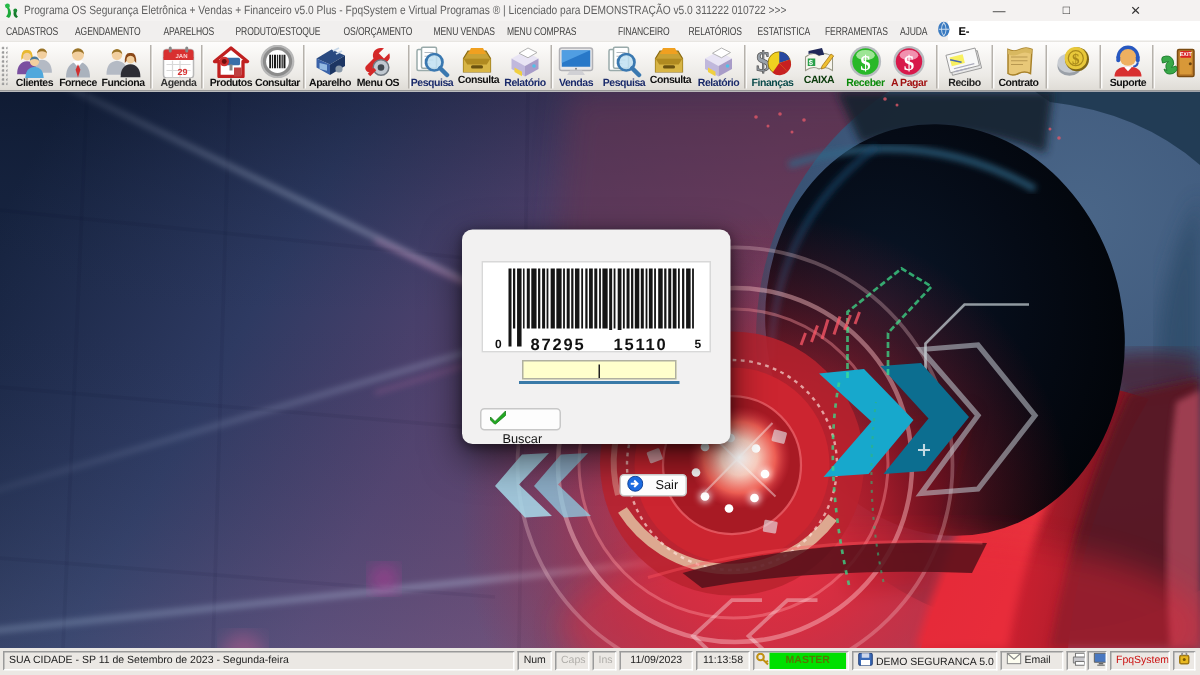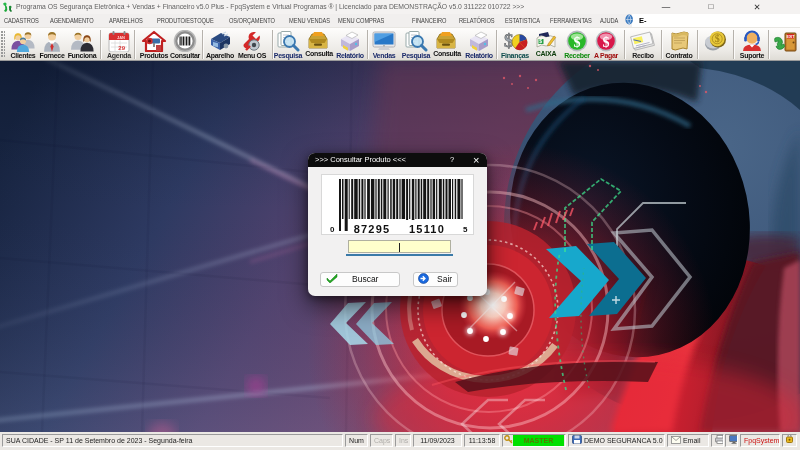--- a/index.html
+++ b/index.html
@@ -588,25 +588,20 @@
         </svg></div>
  <div class="sfield" style="left:740px; width:40px; color:#cc1111; text-align:center;">FpqSystem</div>
  <div class="sfield" style="left:782px; width:15px;"><svg width="10" height="9" viewBox="0 0 10 9" style="vertical-align:-1px">
           <rect x="0.5" y="2" width="6" height="5.5" rx="1" fill="#e8b820" stroke="#a07810"></rect>
           <path d="M2 2 V1 a1.5 1.5 0 0 1 3 0 V2" fill="none" stroke="#888" stroke-width="1"></path>
           <circle cx="3.5" cy="4.7" r="1" fill="#7a5a00"></circle>
         </svg></div>
 </div>
 
 <div id="dialog">
- <div id="dlgtitle">
-        <span class="t">&gt;&gt;&gt; Consultar Produto &lt;&lt;&lt;</span>
-        <span class="q">?</span>
-        <span class="x">×</span>
-      </div>
  <div id="bcpanel">
   <svg width="151" height="59" viewBox="0 0 151 59">
           <rect x="17.0" y="4" width="2" height="52" fill="#151515"></rect>
           <rect x="20.0" y="4" width="1.5" height="40" fill="#151515"></rect>
           <rect x="22.7" y="4" width="3" height="52" fill="#151515"></rect>
           <rect x="26.7" y="4" width="1" height="40" fill="#151515"></rect>
           <rect x="29.2" y="4" width="2" height="40" fill="#151515"></rect>
           <rect x="32.2" y="4" width="3.5" height="40" fill="#151515"></rect>
           <rect x="36.7" y="4" width="1.5" height="40" fill="#151515"></rect>
           <rect x="39.4" y="4" width="2" height="40" fill="#151515"></rect>
@@ -647,22 +642,22 @@
           <rect x="84" y="45" width="42" height="14" fill="#ffffff"></rect>
           <text x="50" y="58" font-size="11" font-family="Liberation Sans" font-weight="bold" fill="#111" text-anchor="middle" letter-spacing="1.2">87295</text>
           <text x="105" y="58" font-size="11" font-family="Liberation Sans" font-weight="bold" fill="#111" text-anchor="middle" letter-spacing="1.2">15110</text>
           <text x="141" y="57" font-size="8" font-family="Liberation Sans" font-weight="bold" fill="#111">5</text>
         </svg>
  </div>
  <div id="dlginput">
         <div class="caret"></div>
       </div>
  <div id="dlgunderline"></div>
- <div class="dlgbtn" style="left:12px; width:80px;"><svg width="12" height="10" viewBox="0 0 12 10" style="vertical-align:-1px;margin-left:5px">
+ <div class="dlgbtn" style="left:12px; width:54px;"><svg width="12" height="10" viewBox="0 0 12 10" style="vertical-align:-1px;margin-left:5px">
           <path d="M1 5 L4 8 L11 1 L11 4 L4 10 L1 7 Z" fill="#22aa22" stroke="#117711" stroke-width="0.5"></path>
         </svg><span style="margin-left:14px">Buscar</span></div>
- <div class="dlgbtn" style="left:105px; width:45px;"><svg width="11" height="11" viewBox="0 0 11 11" style="vertical-align:-2px;margin-left:4px">
+ <div class="dlgbtn" style="left:105px; width:45px;margin-top:44px;"><svg width="11" height="11" viewBox="0 0 11 11" style="vertical-align:-2px;margin-left:4px">
           <circle cx="5.5" cy="5.5" r="5" fill="#1a6ae0" stroke="#0a3a90" stroke-width="0.6"></circle>
           <path d="M2.5 5.5 h4 M4.8 3.3 L7 5.5 L4.8 7.7" stroke="#fff" stroke-width="1.3" fill="none"></path>
         </svg><span style="margin-left:8px">Sair</span></div>
 </div>
 
 </div>
 
 </body></html>

